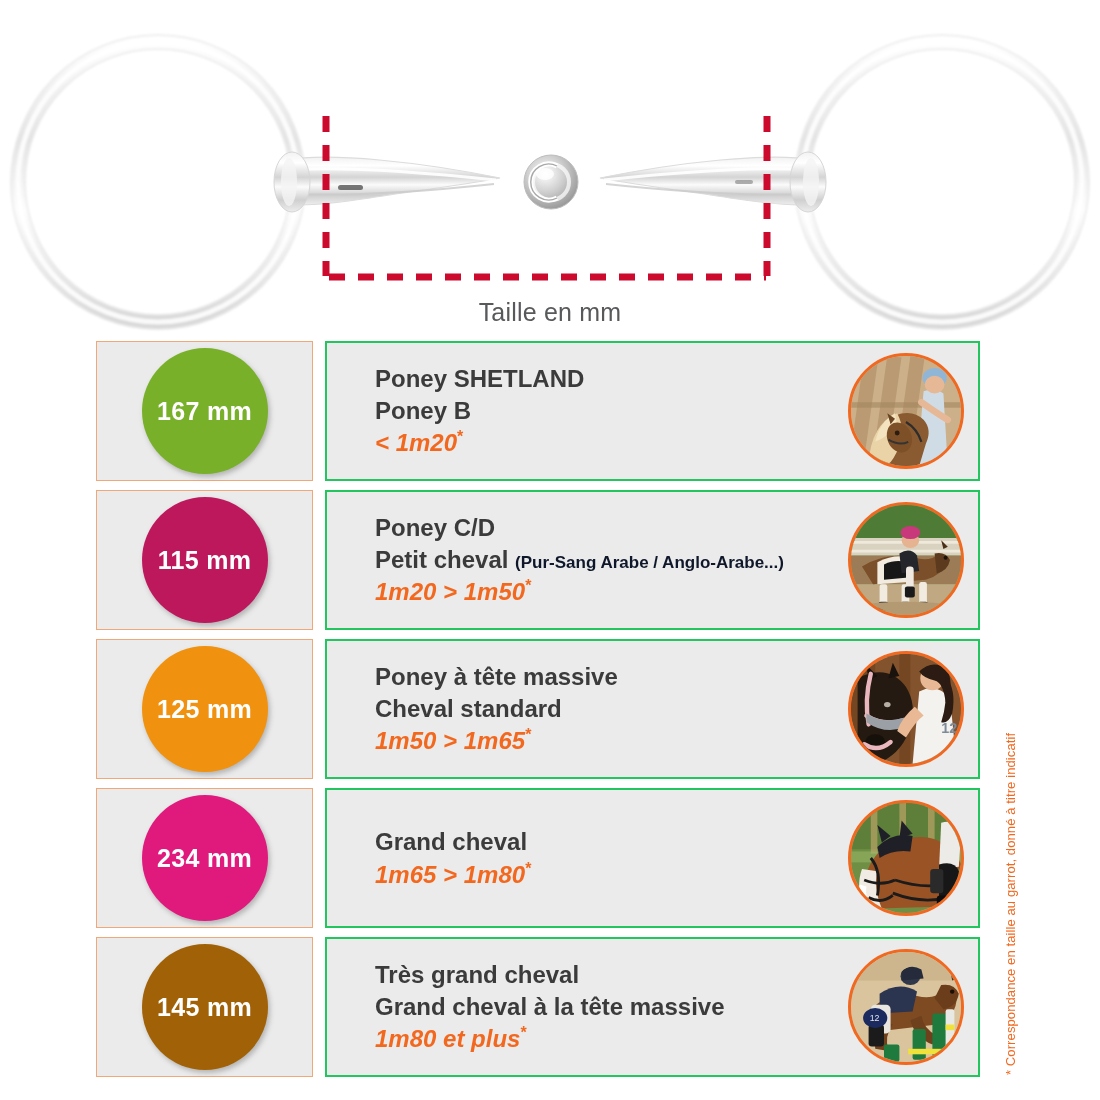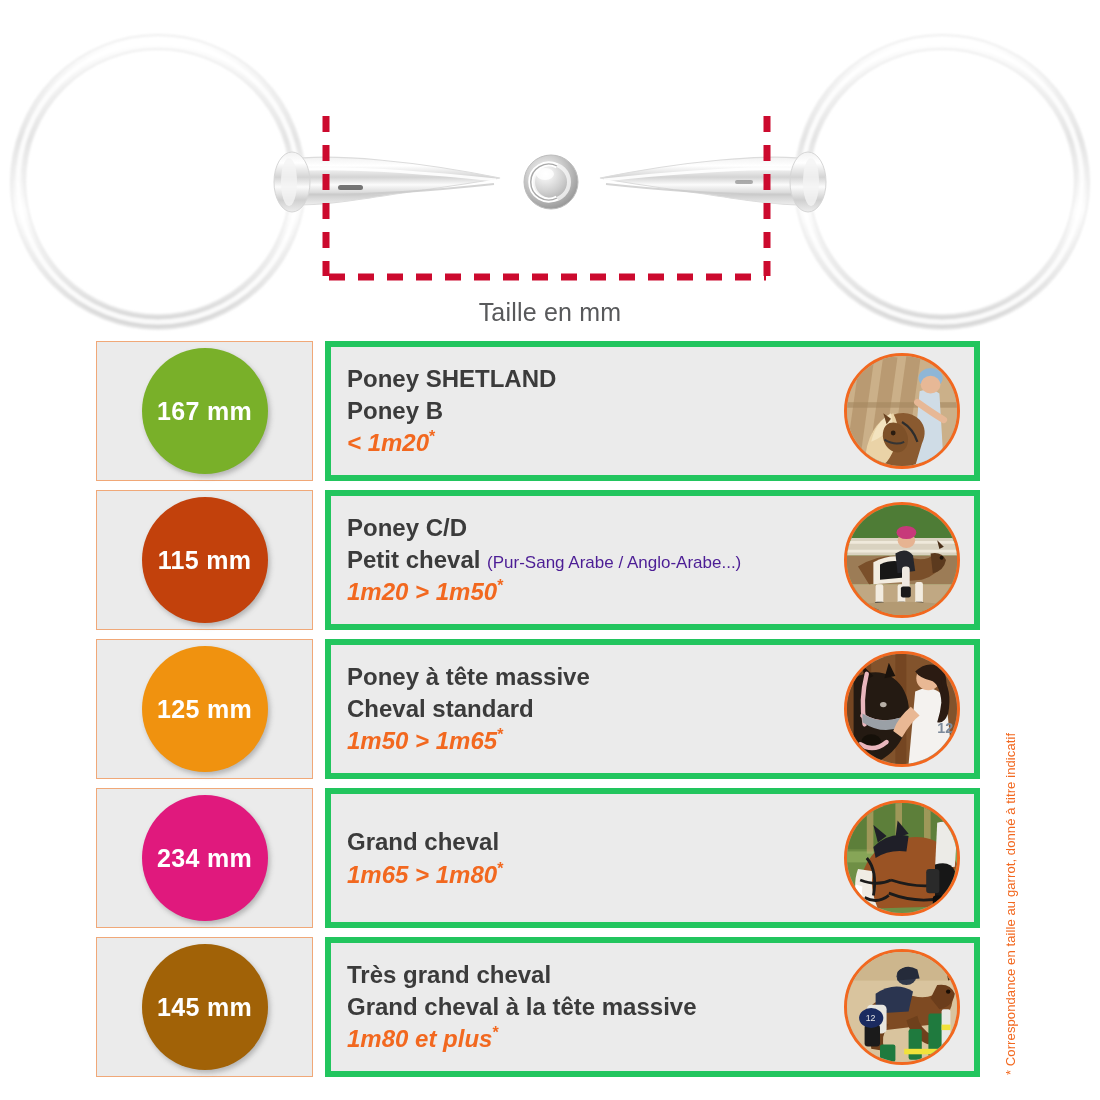--- a/index.html
+++ b/index.html
@@ -77,42 +77,43 @@
     letter-spacing: 0.3px;
     box-shadow: 2px 3px 5px rgba(80,80,80,0.35);
     font-family: "Liberation Sans", sans-serif;
   }
 
   .info-cell {
     margin-left: 12px;
     flex: 1;
     box-sizing: border-box;
     background: #ebebeb;
-    border: 6px solid #22c55e;
+    border: 2px solid #22c55e;
     position: relative;
     display: flex;
     align-items: center;
+    padding-left: 32px;
   }
   .info-text {
     padding-left: 16px;
     padding-right: 130px;
     line-height: 1.33;
     width: 100%;
     box-sizing: border-box;
   }
   .line-main {
     font-size: 24px;
     font-weight: bold;
     color: #3b3b3b;
     white-space: nowrap;
   }
   .line-main .paren {
     font-size: 17px;
-    font-weight: normal;
-    color: #4c1d95;
+    font-weight: bold;
+    color: #0f172a;
   }
   .line-range {
     font-size: 24px;
     font-weight: bold;
     font-style: italic;
     color: #f2681f;
     white-space: nowrap;
   }
   .line-range .star {
     font-size: 16px;
@@ -268,21 +269,21 @@
           <path d="M36 62 l-3 -10 l7 5 z" fill="#6b4422"></path>
           <path d="M34 76 q10 6 18 2" stroke="#343434" stroke-width="1.8" fill="none"></path>
           <path d="M50 60 q10 6 14 18" stroke="#2d2d2d" stroke-width="2" fill="none"></path>
         </svg>
       </div>
     </div>
   </div>
 
   <div class="size-row">
     <div class="badge-cell">
-      <div class="badge-circle" style="background:#c2410c">115 mm</div>
+      <div class="badge-circle" style="background:#be185d">115 mm</div>
     </div>
     <div class="info-cell">
       <div class="info-text">
         <div class="line-main">Poney C/D</div>
         <div class="line-main">
           <span>Petit cheval</span>
           <span class="paren">(Pur-Sang Arabe / Anglo-Arabe...)</span>
         </div>
         <div class="line-range">
           <span>1m20 &gt; 1m50</span><span class="star">*</span>

